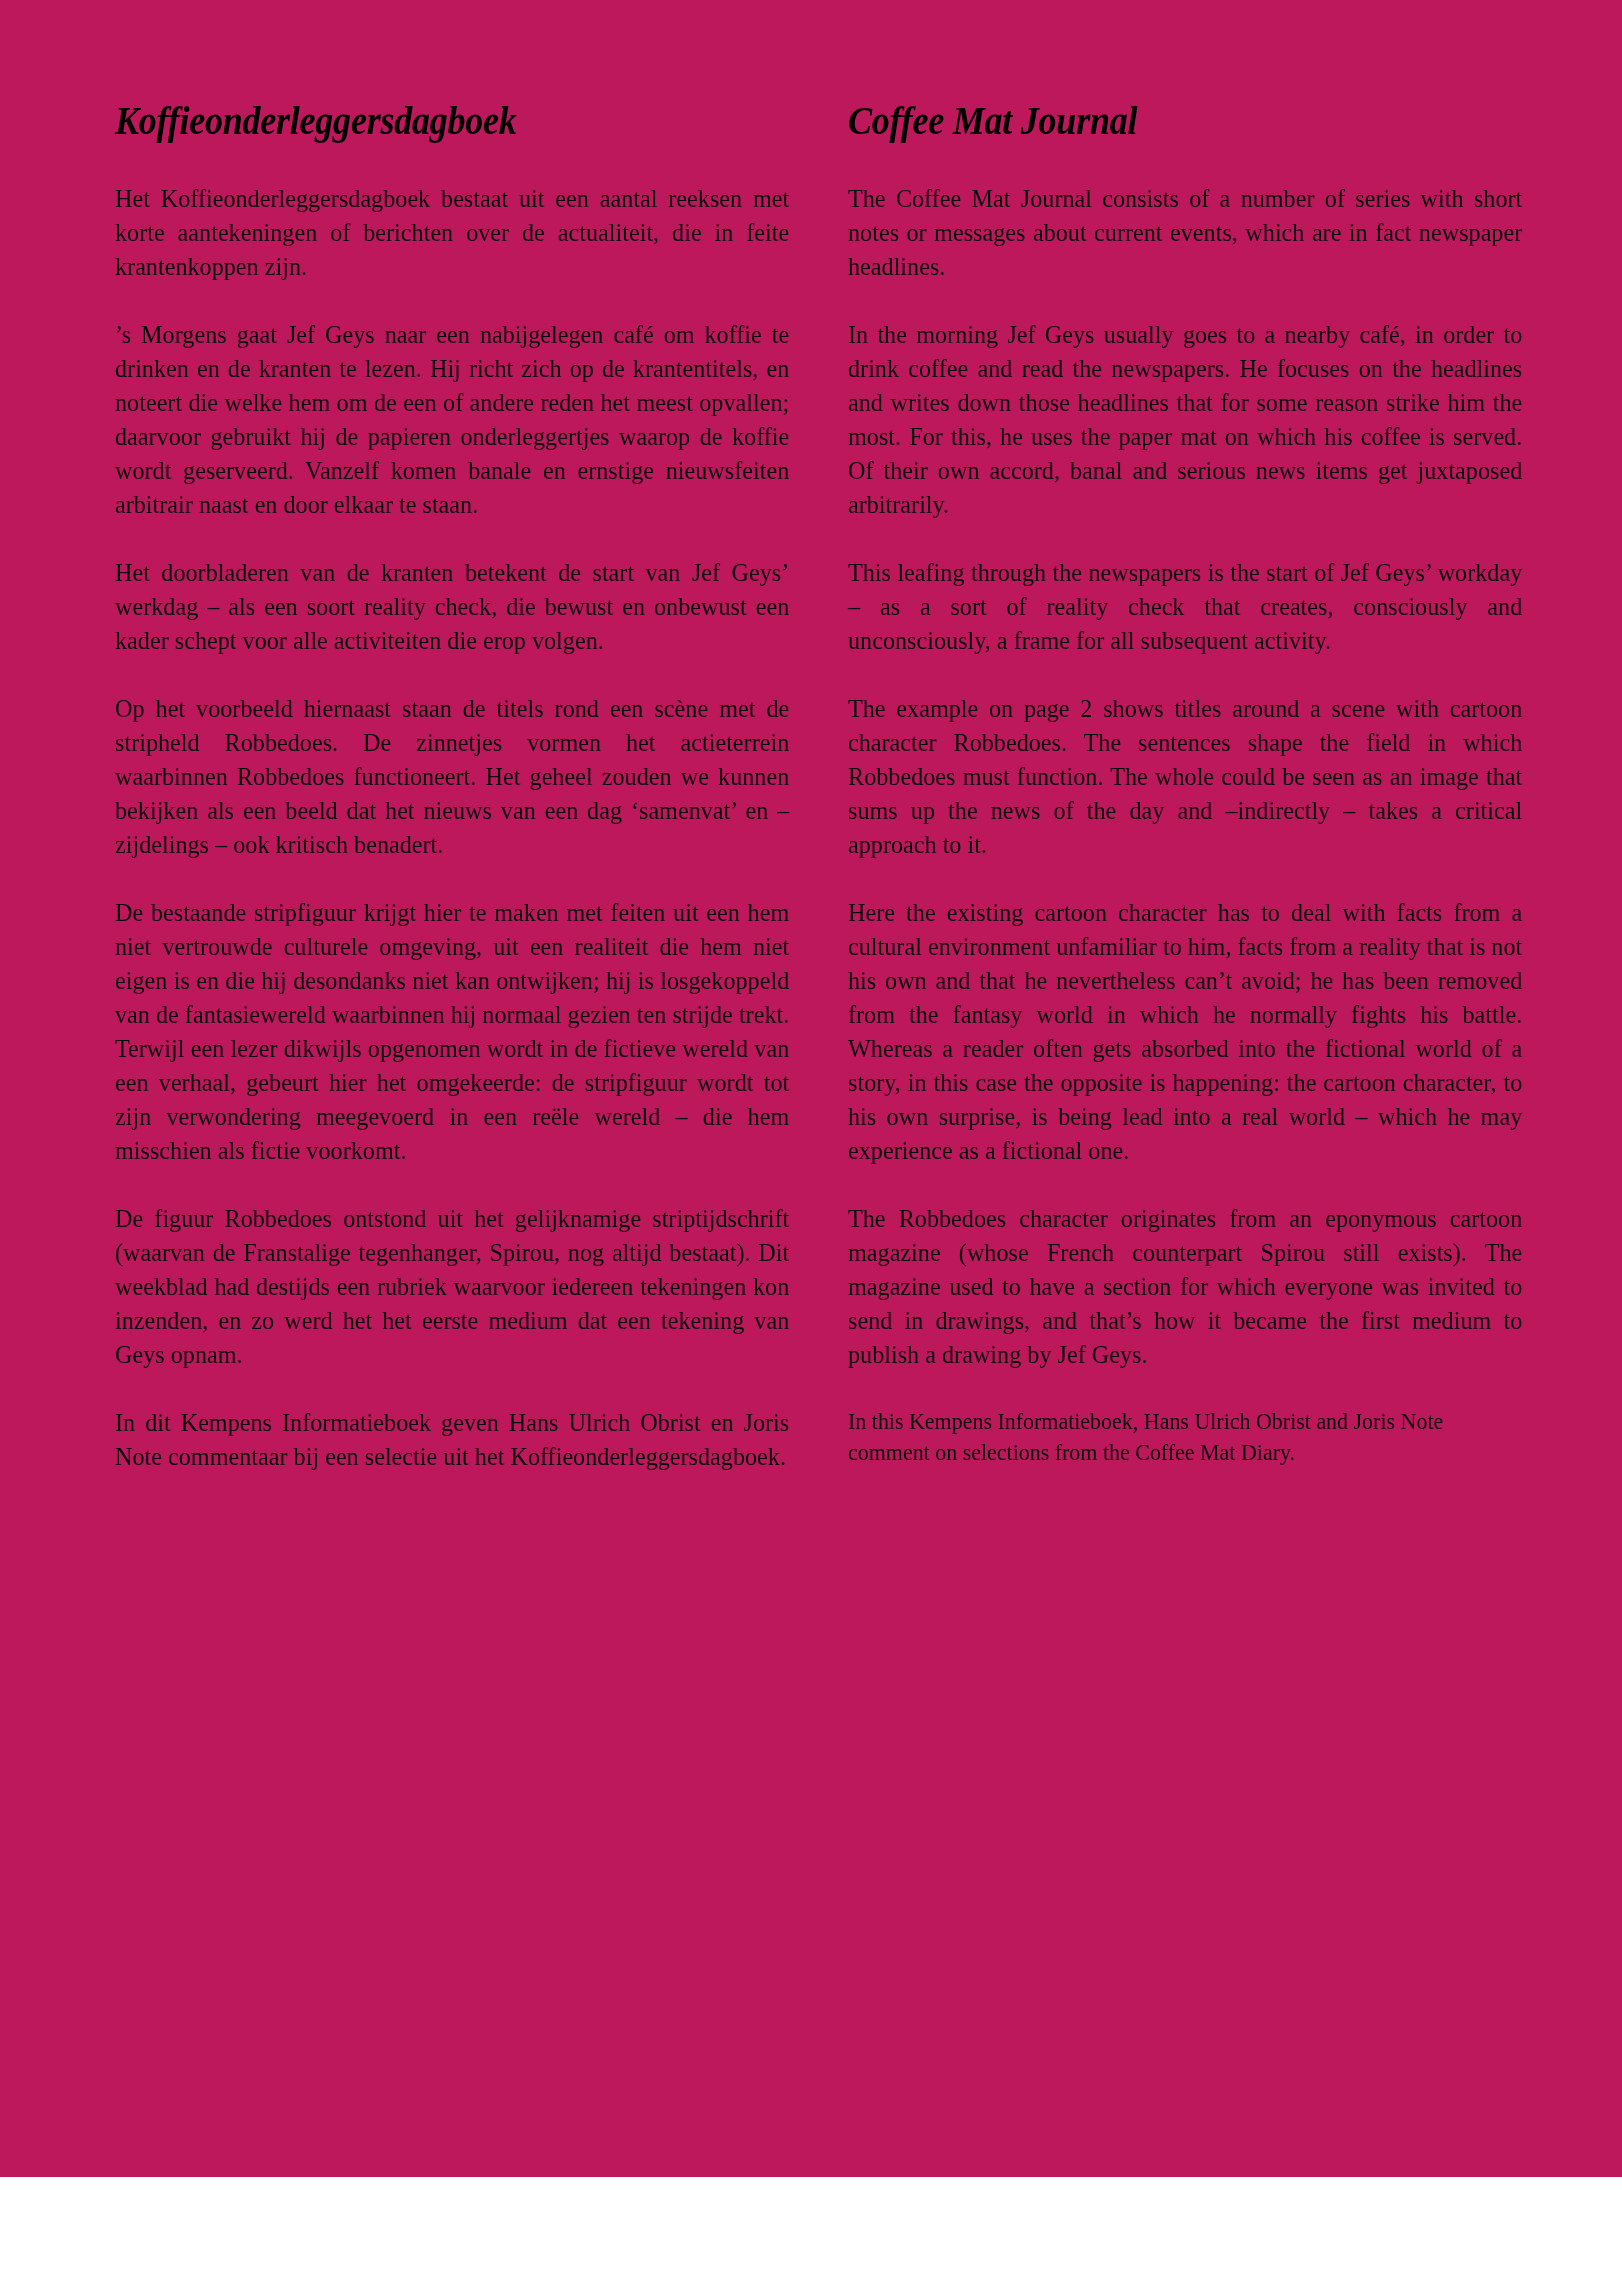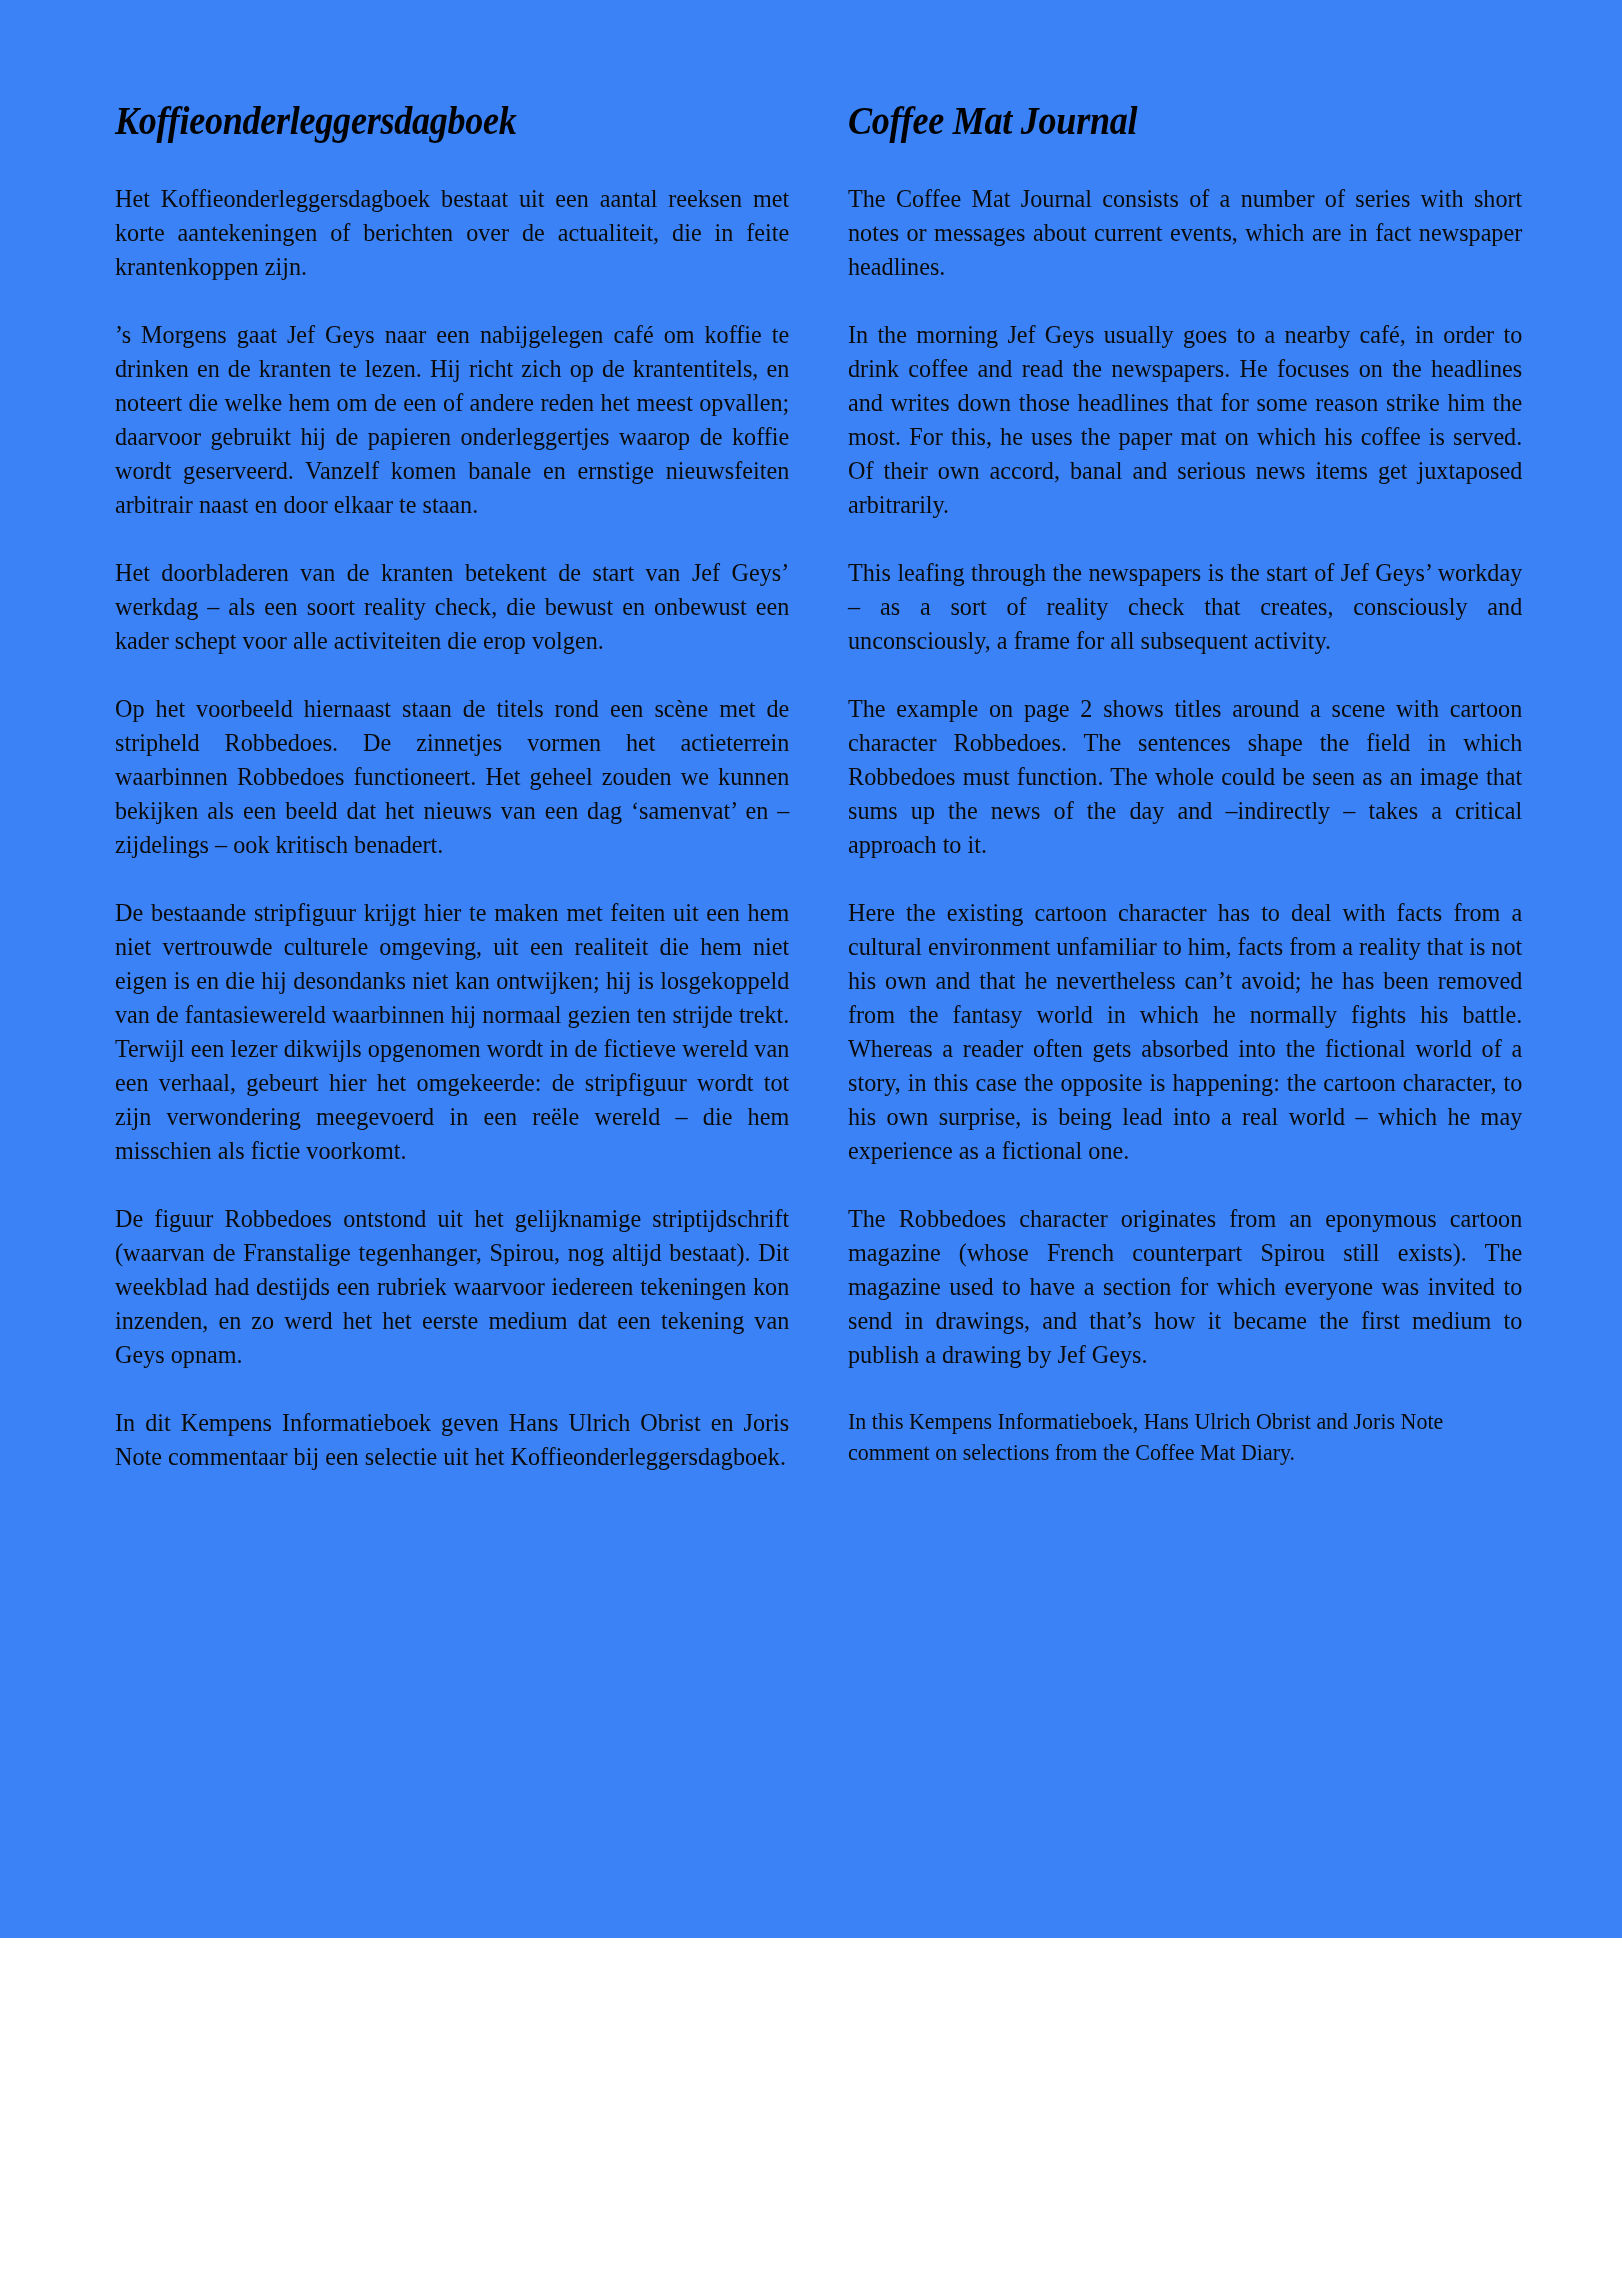--- a/index.html
+++ b/index.html
@@ -5,22 +5,22 @@
 <style>
   html, body {
     margin: 0;
     padding: 0;
     background: #ffffff;
   }
 
   .page {
     position: relative;
     width: 1623px;
-    height: 1938px;
-    background: #3b82f6;
+    height: 2177px;
+    background: #be185d;
     box-sizing: border-box;
     overflow: hidden;
   }
 
   .columns {
     position: absolute;
     left: 115px;
     top: 98px;
     width: 1407px;
     display: flex;

